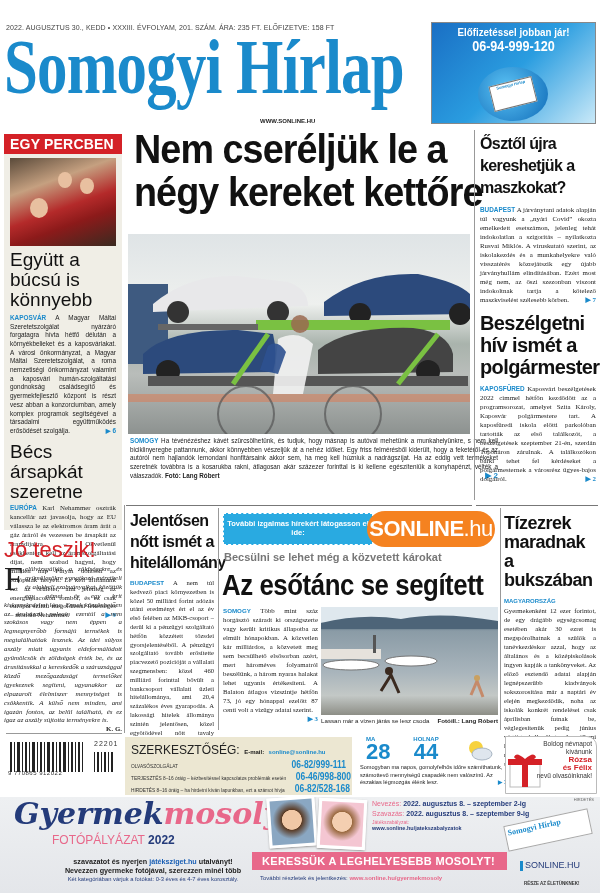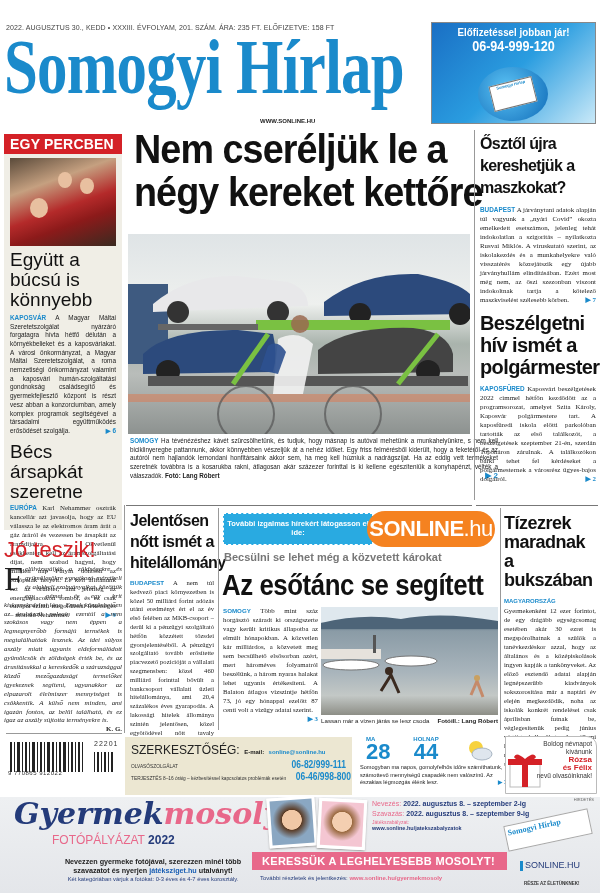--- a/index.html
+++ b/index.html
@@ -250,20 +250,24 @@
   </div>
   <div id="edit-rows">
       <div style="display: flex; justify-content: space-between; align-items: baseline; white-space: nowrap; margin-top: 1px;">
         <span style="font-size: 4.8px; color: rgb(51, 51, 51);">OLVASÓSZOLGÁLAT</span>
         <span style="font-size: 10px; font-weight: bold; color: rgb(26, 138, 203); transform: scaleX(0.85); transform-origin: right center;">06-82/999-111</span>
       </div>
       <div style="display: flex; justify-content: space-between; align-items: baseline; white-space: nowrap; margin-top: 1px;">
         <span style="font-size: 4.8px; color: rgb(51, 51, 51);">TERJESZTÉS 8–16 óráig – kézbesítéssel kapcsolatos problémák esetén</span>
         <span style="font-size: 10px; font-weight: bold; color: rgb(26, 138, 203); transform: scaleX(0.85); transform-origin: right center;">06-46/998-800</span>
       </div>
+      <div style="display: flex; justify-content: space-between; align-items: baseline; white-space: nowrap; margin-top: 1px;">
+        <span style="font-size: 4.8px; color: rgb(51, 51, 51);">HIRDETÉS 8–16 óráig – ha hirdetni kíván lapunkban, ezt a számot hívja</span>
+        <span style="font-size: 10px; font-weight: bold; color: rgb(26, 138, 203); transform: scaleX(0.85); transform-origin: right center;">06-82/528-168</span>
+      </div>
     </div>
 </div>
 
 <div class="abs weather">
   <div style="position:absolute;left:6px;top:0;text-align:left;width:30px">
     <div style="font-size:6px;font-weight:bold;color:#1a8acb">MA</div>
     <div style="font-size:22px;font-weight:bold;color:#1a8acb;line-height:20px">28</div>
   </div>
   <div style="position:absolute;left:48px;top:0;text-align:center;width:36px">
     <div style="font-size:6px;font-weight:bold;color:#1a8acb">HOLNAP</div>
@@ -298,22 +302,22 @@
 <div class="abs ad">
   <div style="position:absolute;right:6px;top:0;font-size:4px;color:#666">HIRDETÉS</div>
   <div style="position:absolute;left:14px;top:0;font-family:'DejaVu Serif',serif;font-style:italic;font-weight:bold;font-size:30px;line-height:34px;white-space:nowrap">
     <span style="color:#243b7a">Gyermek</span><span style="color:#e8688a">mosoly</span>
   </div>
   <div style="position:absolute;left:52px;top:36px;font-size:12px;white-space:nowrap">
     <span style="color:#e8688a">FOTÓPÁLYÁZAT</span>
     <b style="color:#243b7a">2022</b>
   </div>
   <div style="position:absolute;left:18px;top:60px;width:270px;text-align:center;font-size:7.2px;font-weight:bold;line-height:9px;color:#222">
+    <div><span>szavazatot és nyerjen</span> <span style="color:#1a5fb4">játéksziget.hu</span> <span>utalványt!</span></div>
     <div>Nevezzen gyermeke fotójával, szerezzen minél több</div>
-    <div><span>szavazatot és nyerjen</span> <span style="color:#1a5fb4">játéksziget.hu</span> <span>utalványt!</span></div>
     <div style="font-weight:normal;font-size:5.8px;color:#243b7a">Két kategóriában várjuk a fotókat: 0-3 éves és 4-7 éves korosztály.</div>
   </div>
   <div style="position:absolute;left:268px;top:0;width:48px;height:50px;background:#fff;border:3px solid #fff;transform:rotate(-4deg);box-shadow:0 1px 2px #999">
     <div style="width:100%;height:100%;background:radial-gradient(circle at 50% 45%,#f1c8a6 30%,#5a3b25 32%,#8aa7c2 60%)"></div>
   </div>
   <div style="position:absolute;left:318px;top:2px;width:48px;height:50px;background:#fff;border:3px solid #fff;transform:rotate(3deg);box-shadow:0 1px 2px #999">
     <div style="width:100%;height:100%;background:radial-gradient(circle at 50% 45%,#f4cfb1 30%,#9a6a40 32%,#f4c6d2 60%)"></div>
   </div>
   <div style="position:absolute;left:372px;top:2px;font-size:7px;line-height:10px;white-space:nowrap;color:#e8688a">
     <div><span>Nevezés:</span> <b style="color:#243b7a">2022. augusztus 8. – szeptember 2-ig</b></div>

